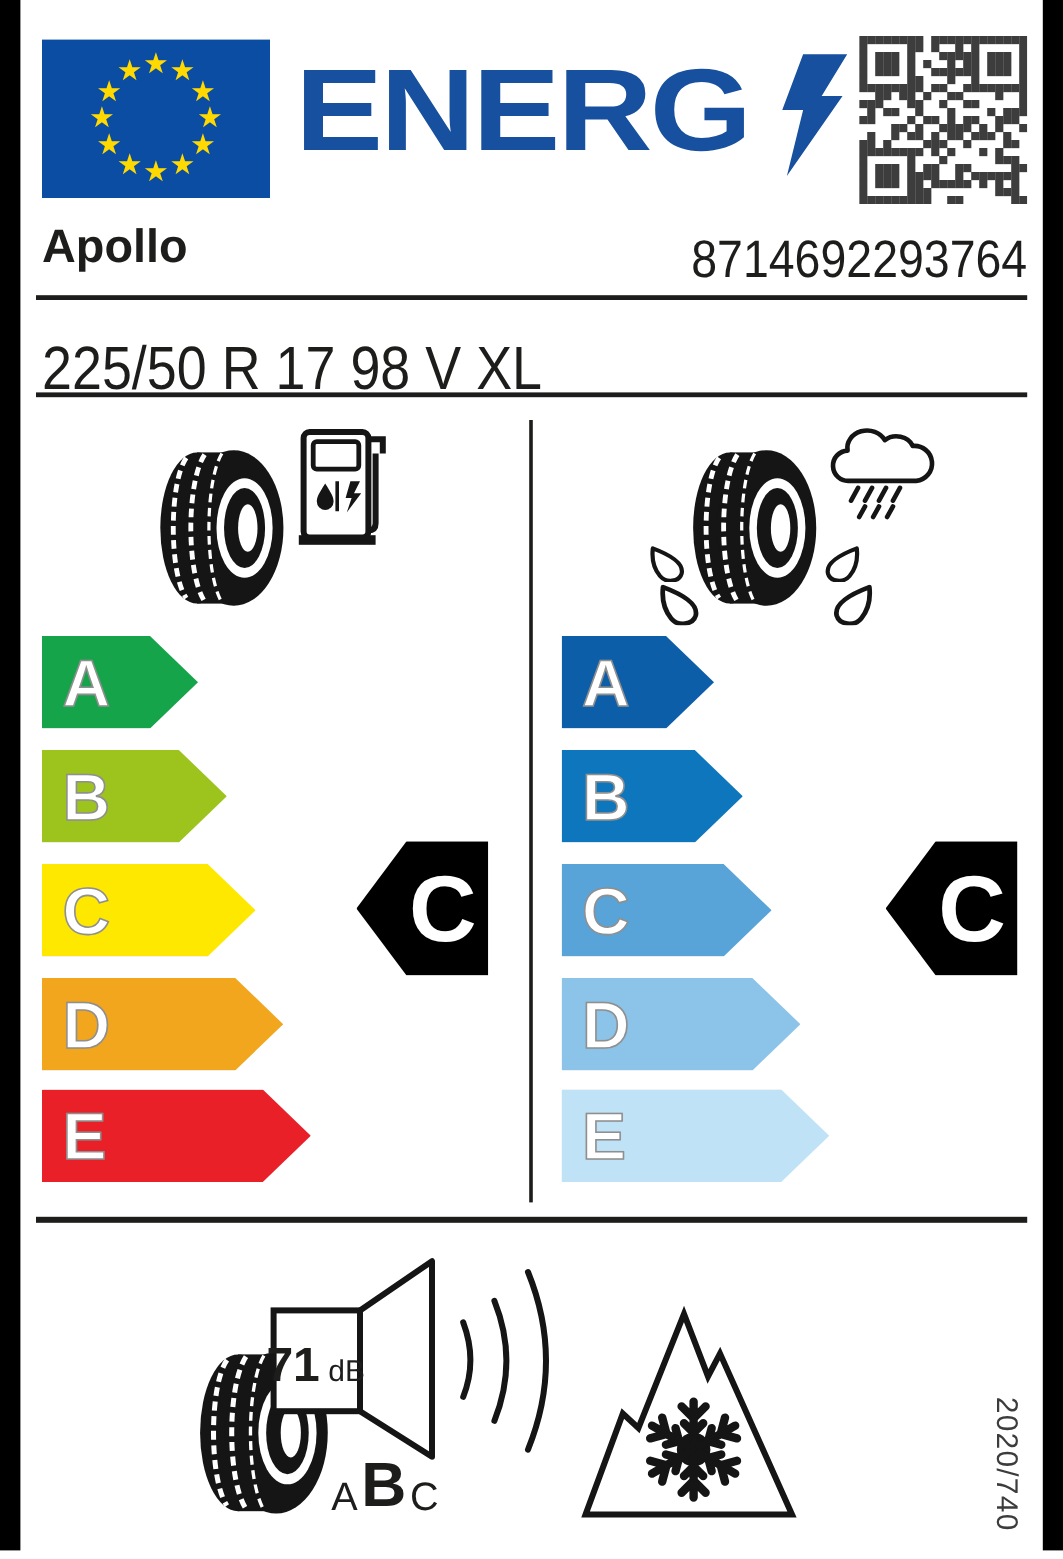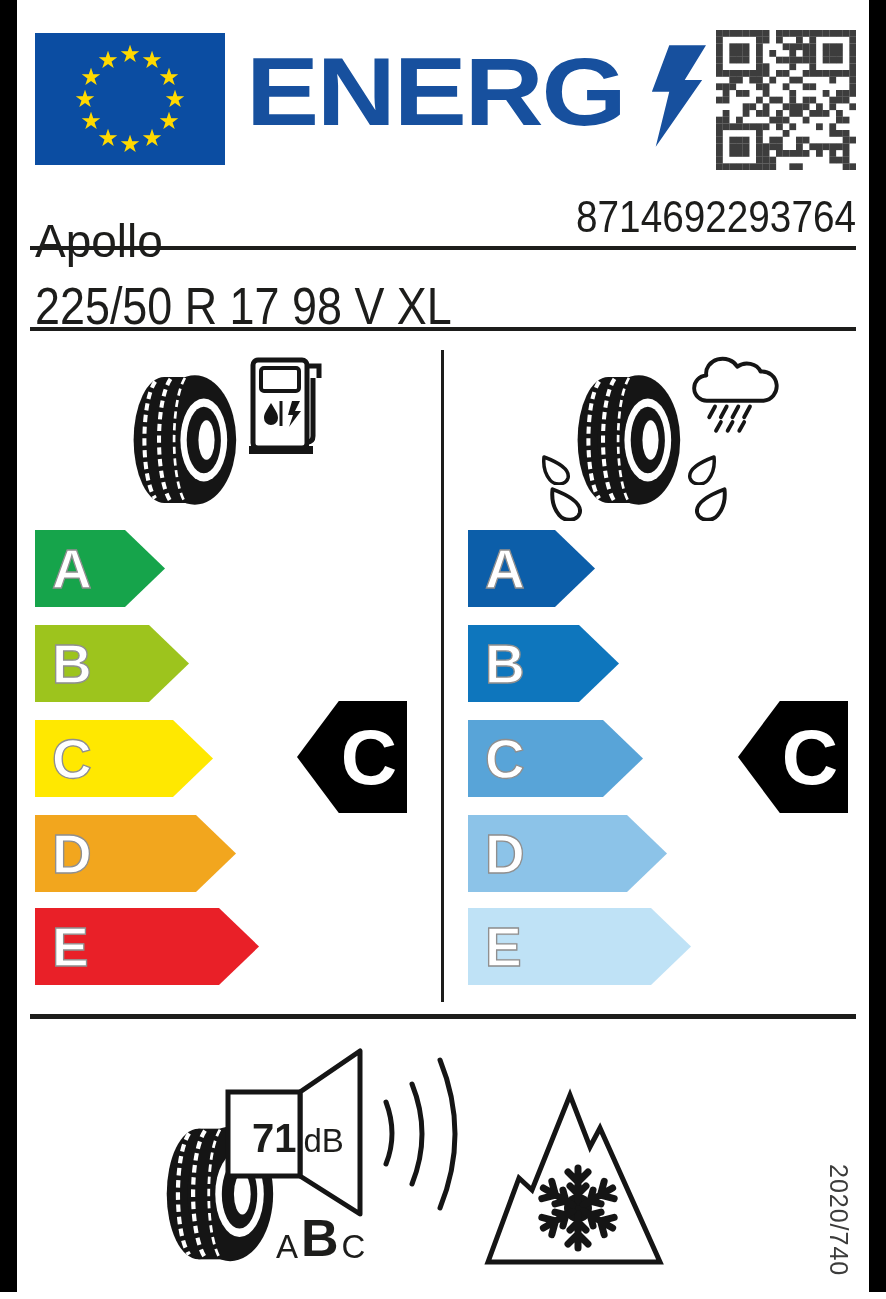--- a/index.html
+++ b/index.html
@@ -16,21 +16,21 @@
   
   .energy-text{position:absolute;left:246px;top:36px;height:112px;display:flex;align-items:center;
     font-size:97px;font-weight:bold;color:#17509e;letter-spacing:-2px;
     transform:scaleX(1.13);transform-origin:left center;}
   .bolt-svg{position:absolute;left:648px;top:44px;}
 
   
   .qr-svg{position:absolute;left:716px;top:30px;}
 
   
-  .brand-name{position:absolute;left:35px;top:214px;font-size:46px;font-weight:normal;}
+  .brand-name{position:absolute;left:35px;top:184px;font-size:39px;font-weight:bold;}
   .barcode{position:absolute;left:400px;top:192px;width:456px;text-align:right;font-size:44px;
     transform:scaleX(.88);transform-origin:right center;}
   .size-text{position:absolute;left:35px;top:277px;font-size:51px;
     transform:scaleX(.88);transform-origin:left center;white-space:nowrap;}
   .class-text{position:absolute;left:700px;top:290px;width:156px;text-align:right;font-size:33px;color:#2b2b2a;}
   .rule{position:absolute;left:30px;width:826px;background:#1d1d1b;}
   .rule.r1{top:246px;height:4px;} .rule.r2{top:327px;height:4px;} .rule.r3{top:1014px;height:5px;}
   .vdivider{position:absolute;left:441px;top:350px;width:3px;height:652px;background:#1d1d1b;}
 
   
@@ -38,23 +38,23 @@
     clip-path:polygon(0 0,calc(100% - 40px) 0,100% 50%,calc(100% - 40px) 100%,0 100%);
     filter:drop-shadow(0 0 1px rgba(90,90,90,.8));}
   .scale-row span{font-size:55px;font-weight:bold;color:#fff;padding-left:17px;
     -webkit-text-stroke:1.3px #8f8f8f;text-shadow:0 0 1px #8f8f8f;}
   .rating-arrow{position:absolute;top:701px;width:110px;height:112px;background:#000;
     clip-path:polygon(38% 0,100% 0,100% 100%,38% 100%,0 50%);
     display:flex;align-items:center;justify-content:center;}
   .rating-arrow span{font-size:78px;font-weight:bold;color:#fff;margin-left:34px;}
 
   
-  .noise-text{position:absolute;left:252px;top:1116px;display:flex;align-items:baseline;gap:7px;}
+  .noise-text{position:absolute;left:222px;top:1116px;display:flex;align-items:baseline;gap:7px;}
   .noise-level{font-size:40px;font-weight:bold;}
-  .noise-unit{font-size:33px;}
+  .noise-unit{font-size:25px;}
   .noise-classes{position:absolute;left:276px;top:1216px;height:46px;display:flex;align-items:flex-end;gap:3px;}
   .nc-a,.nc-c{font-size:33px;line-height:.95;}
   .nc-b{font-size:52px;font-weight:bold;line-height:.9;}
   .reg-text{position:absolute;left:824px;top:1164px;writing-mode:vertical-rl;text-orientation:mixed;
     font-size:25px;color:#3c3c3b;letter-spacing:1px;}
   svg{display:block;}
 </style>
 </head>
 <body>
 

